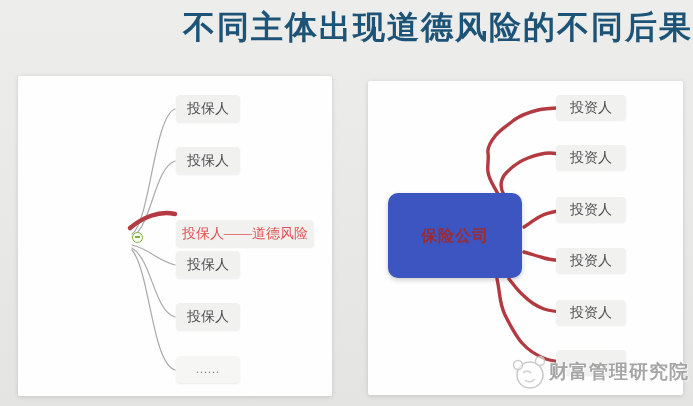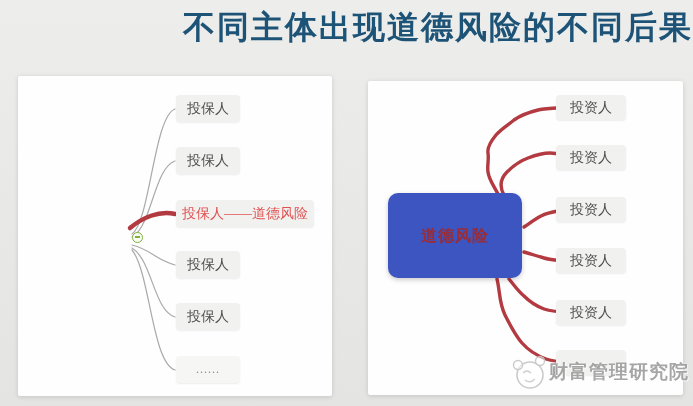--- a/index.html
+++ b/index.html
@@ -58,21 +58,21 @@
     color:var(--right-root-text);
   }
   .child-node{
     position:absolute;display:flex;align-items:center;justify-content:center;
     background:var(--child-node-fill);border-radius:4px;
     font-size:14px;color:var(--child-node-text);
     box-shadow:0 1px 2px rgba(0,0,0,.07);
     font-family:Liberation Serif, serif;
   }
   .lnode{left:158px;width:64px;height:27px;}
-  .lnode-wide{left:158px;width:138px;height:27px;color:var(--highlight-text-red);}
+  .lnode-wide{left:158px;width:138px;height:27px;color:var(--highlight-text-red);margin-top:20px;}
   .lnode-dots{background:#f6f6f5;font-size:12px;color:#8a8a8a;letter-spacing:1px;}
   .rnode{left:188px;width:70px;height:25px;}
   .toggle{
     position:absolute;left:114px;top:156px;width:11px;height:11px;
     border:1.6px solid var(--toggle-green);border-radius:50%;
     background:#fbfdf4;
   }
   .toggle::after{
     content:"";position:absolute;left:1.5px;top:3.4px;width:5px;height:1.6px;
     background:var(--toggle-green);
@@ -116,21 +116,21 @@
   <svg class="lines" width="315" height="314" viewBox="0 0 315 314">
     <path class="red-branch-right" d="M130,113 C126,105 121,99 120,91 C119,85 121,79 120,72 C119,66 123,60 128,54 C133,48 140,44 146,39 C153,34 162,31 170,29 C180,27 192,27 203,26"></path>
     <path class="red-branch-right" d="M136,114 C131,105 132,98 139,91 C146,84 152,80 160,77 C168,74 174,72 182,72 C190,72 196,75 203,76"></path>
     <path class="red-branch-right" d="M156,146 C162,142 167,138 173,135 C179,132 184,131 190,130 C195,129 199,128 203,128"></path>
     <path class="red-branch-right" d="M156,171 C163,173 169,175 176,177 C183,179 189,179 195,180 C198,180 201,180 203,180"></path>
     <path class="red-branch-right" d="M141,198 C146,204 150,210 156,215 C162,221 168,225 176,228 C184,231 194,231 203,231"></path>
     <path class="red-branch-right" d="M129,198 C132,210 131,222 137,234 C142,244 147,254 154,262 C161,270 170,275 178,278 C186,281 195,281 203,281"></path>
   </svg>
 
   <div class="root-node root-right">
-    <span>道德风险</span>
+    <span>保险公司</span>
   </div>
 
   <div class="child-node rnode" style="top:14px">投资人</div>
   <div class="child-node rnode" style="top:64px">投资人</div>
   <div class="child-node rnode" style="top:116px">投资人</div>
   <div class="child-node rnode" style="top:167px">投资人</div>
   <div class="child-node rnode" style="top:219px">投资人</div>
   <div class="child-node rnode" style="top:269px"></div>
 </div>
 

